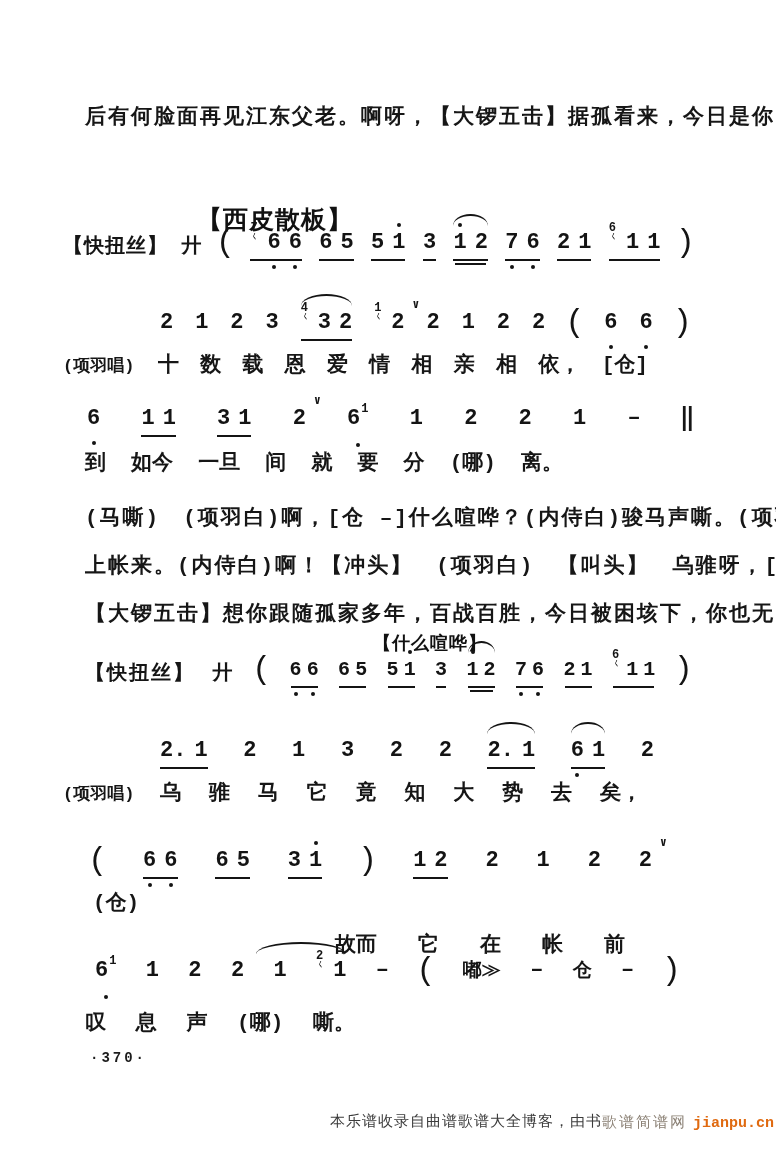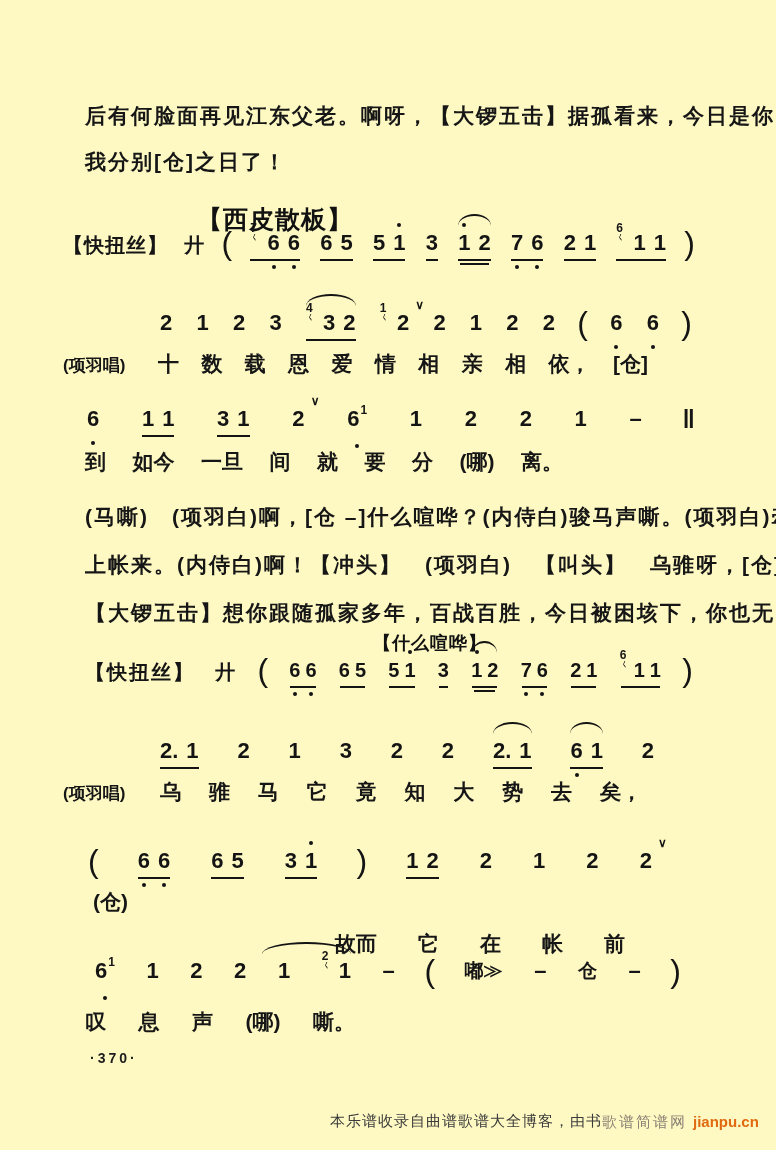--- a/index.html
+++ b/index.html
@@ -1,17 +1,17 @@
 <!DOCTYPE html>
 <html><head>
 <meta charset="utf-8">
 <style>
   html,body{margin:0;padding:0;background:#e8e8e8;}
-  .page{position:relative;width:776px;height:1150px;background:#fef9c3;overflow:hidden;
-        font-family:Liberation Sans, sans-serif;color:#151515;}
+  .page{position:relative;width:776px;height:1150px;background:#ffffff;overflow:hidden;
+        font-family:Liberation Mono, monospace;color:#151515;}
   .b{font-weight:700;}
   
   .txt{position:absolute;font-size:21px;letter-spacing:2px;white-space:nowrap;color:#161616;font-weight:600;}
   .lbl{position:absolute;font-size:25px;font-weight:700;letter-spacing:1px;color:#111;}
   
   .mline{position:absolute;display:flex;justify-content:space-between;align-items:flex-start;}
   .mlab{font-size:20px;letter-spacing:1px;padding-top:6px;white-space:nowrap;font-weight:600;}
   .mlab.b{font-weight:700;}
   .grp{position:relative;display:inline-flex;align-items:flex-end;gap:8px;padding:4px 2px 5px;}
   .note{position:relative;font-weight:700;font-size:22px;line-height:26px;color:#141414;}
@@ -43,21 +43,20 @@
   .watermark{position:absolute;font-size:15px;white-space:nowrap;}
   .watermark .site{color:#8b8175;letter-spacing:2px;}
   .watermark .url{color:#e06a10;font-weight:600;margin-left:6px;}
 </style>
 </head>
 <body>
 
 <div class="page">
 
   <div class="txt" style="left:85px;top:102px;"><span>后有何脸面再见江东父老。啊呀，</span><span class="b">【大锣五击】</span><span>据孤看来，今日是你</span></div>
-  <div class="txt" style="left:85px;top:148px;"><span>我分别</span><span class="b">[仓]</span><span>之日了！</span></div>
 
   <div class="lbl" style="left:197px;top:203px;">【西皮散板】</div>
 
   <div class="mline" style="left:63px;top:226px;width:632px;">
       <span class="mlab b">【快扭丝】</span>
       <span class="mlab">廾</span>
       <span class="paren">(</span>
       <span class="grp">
         <span class="grace">
           <b>7</b>

